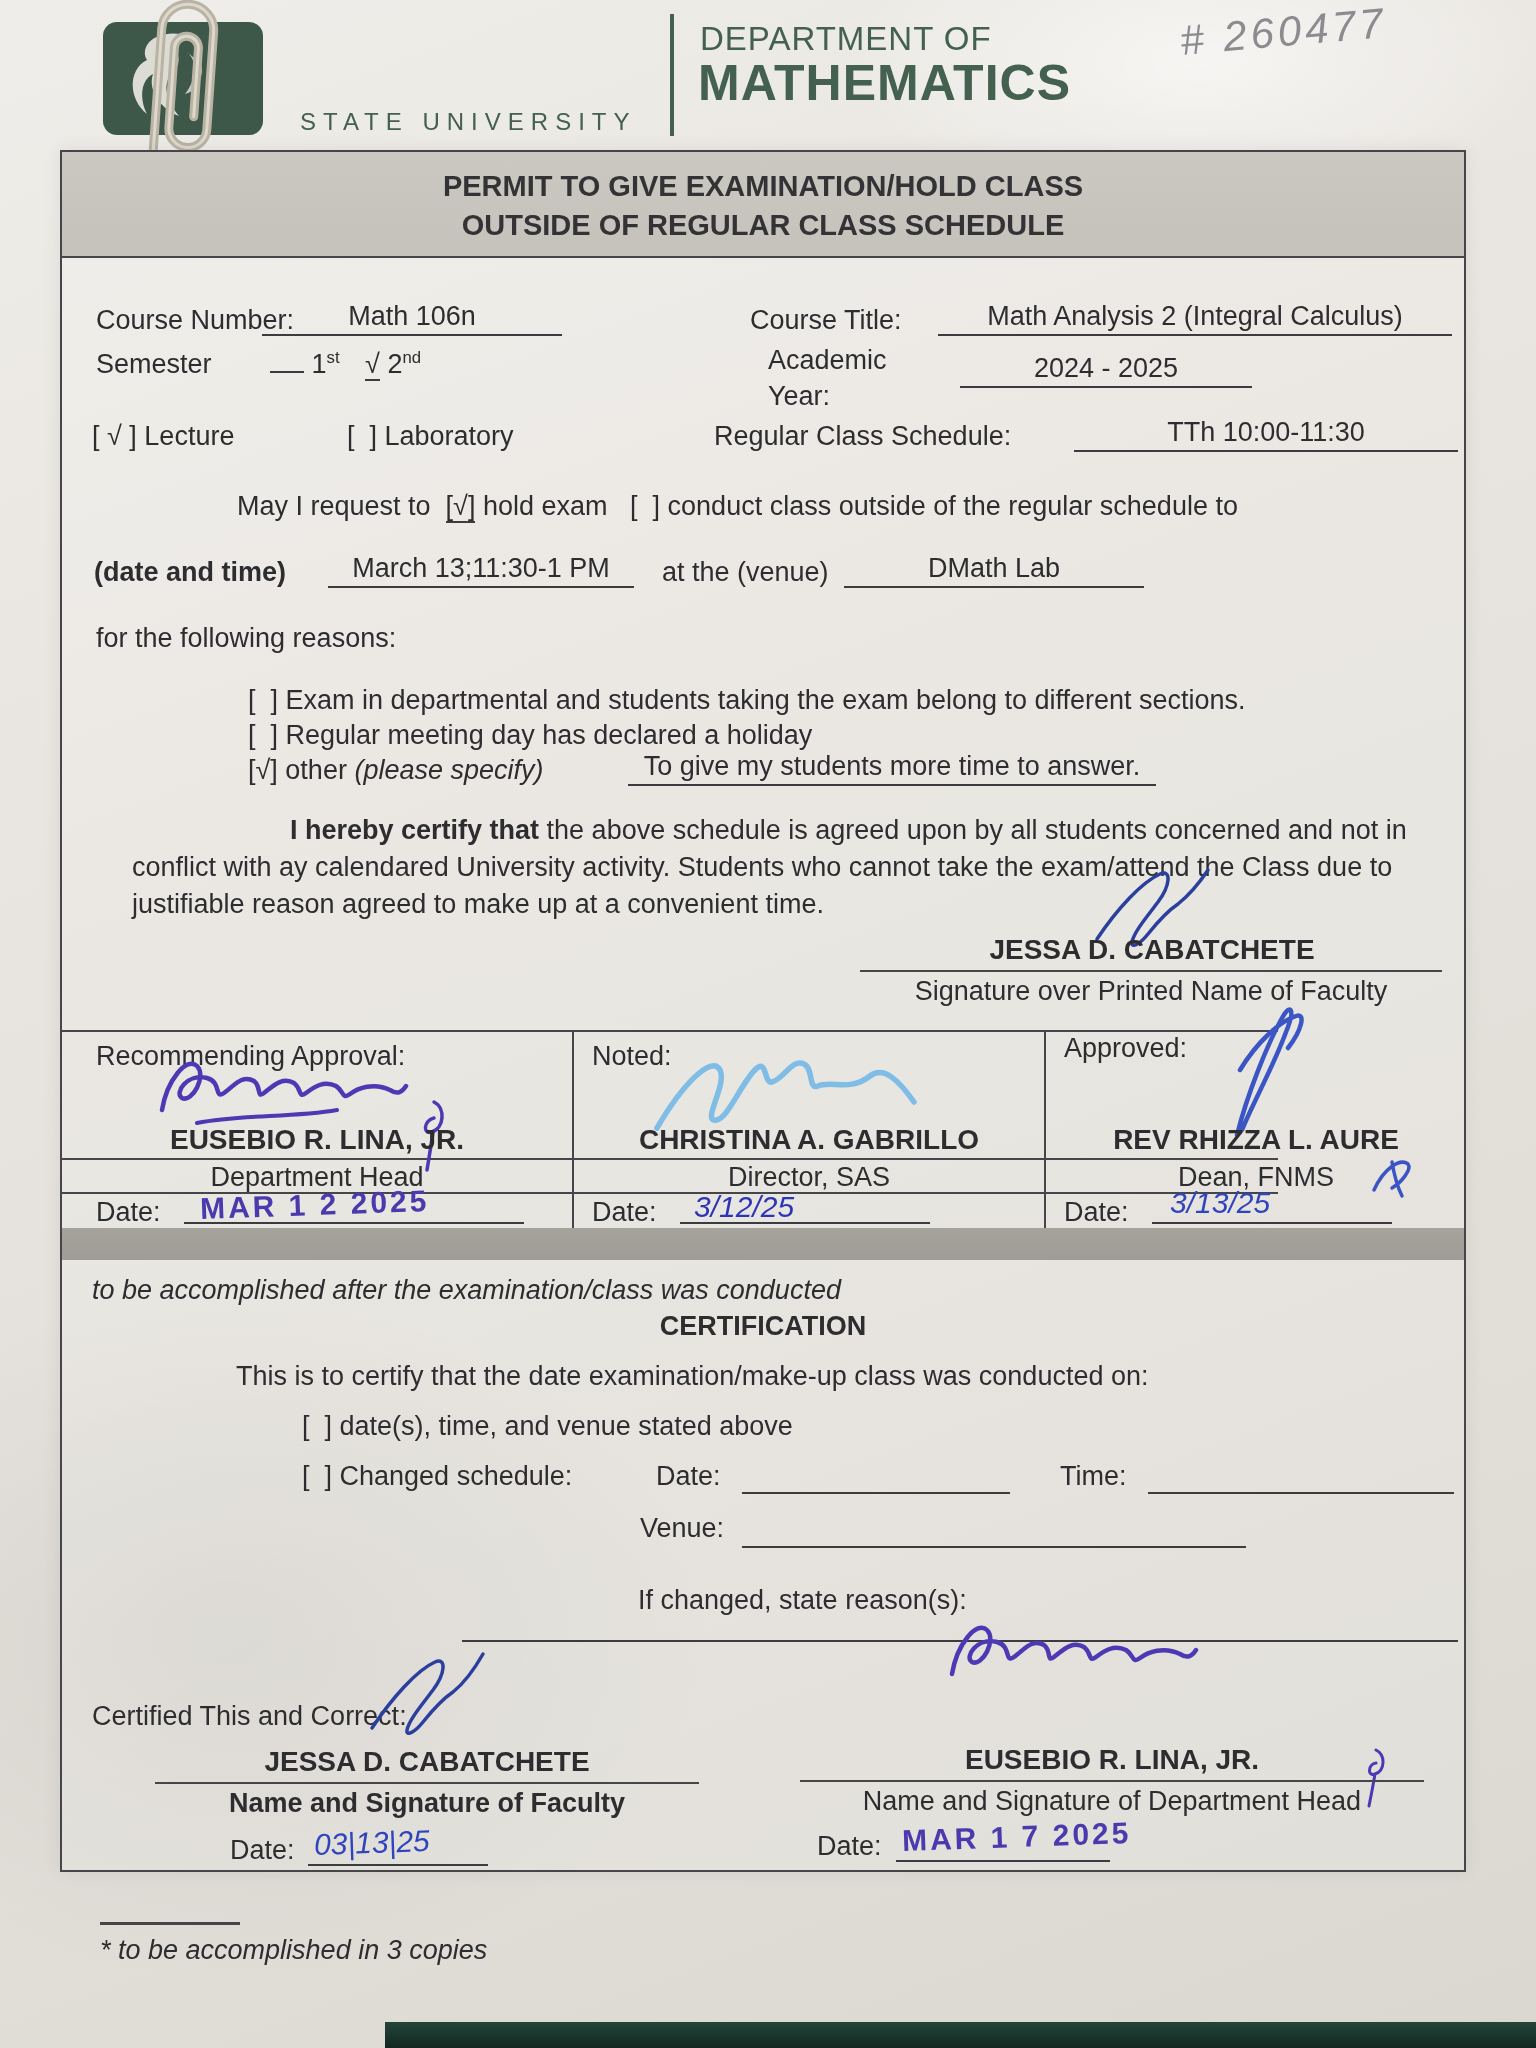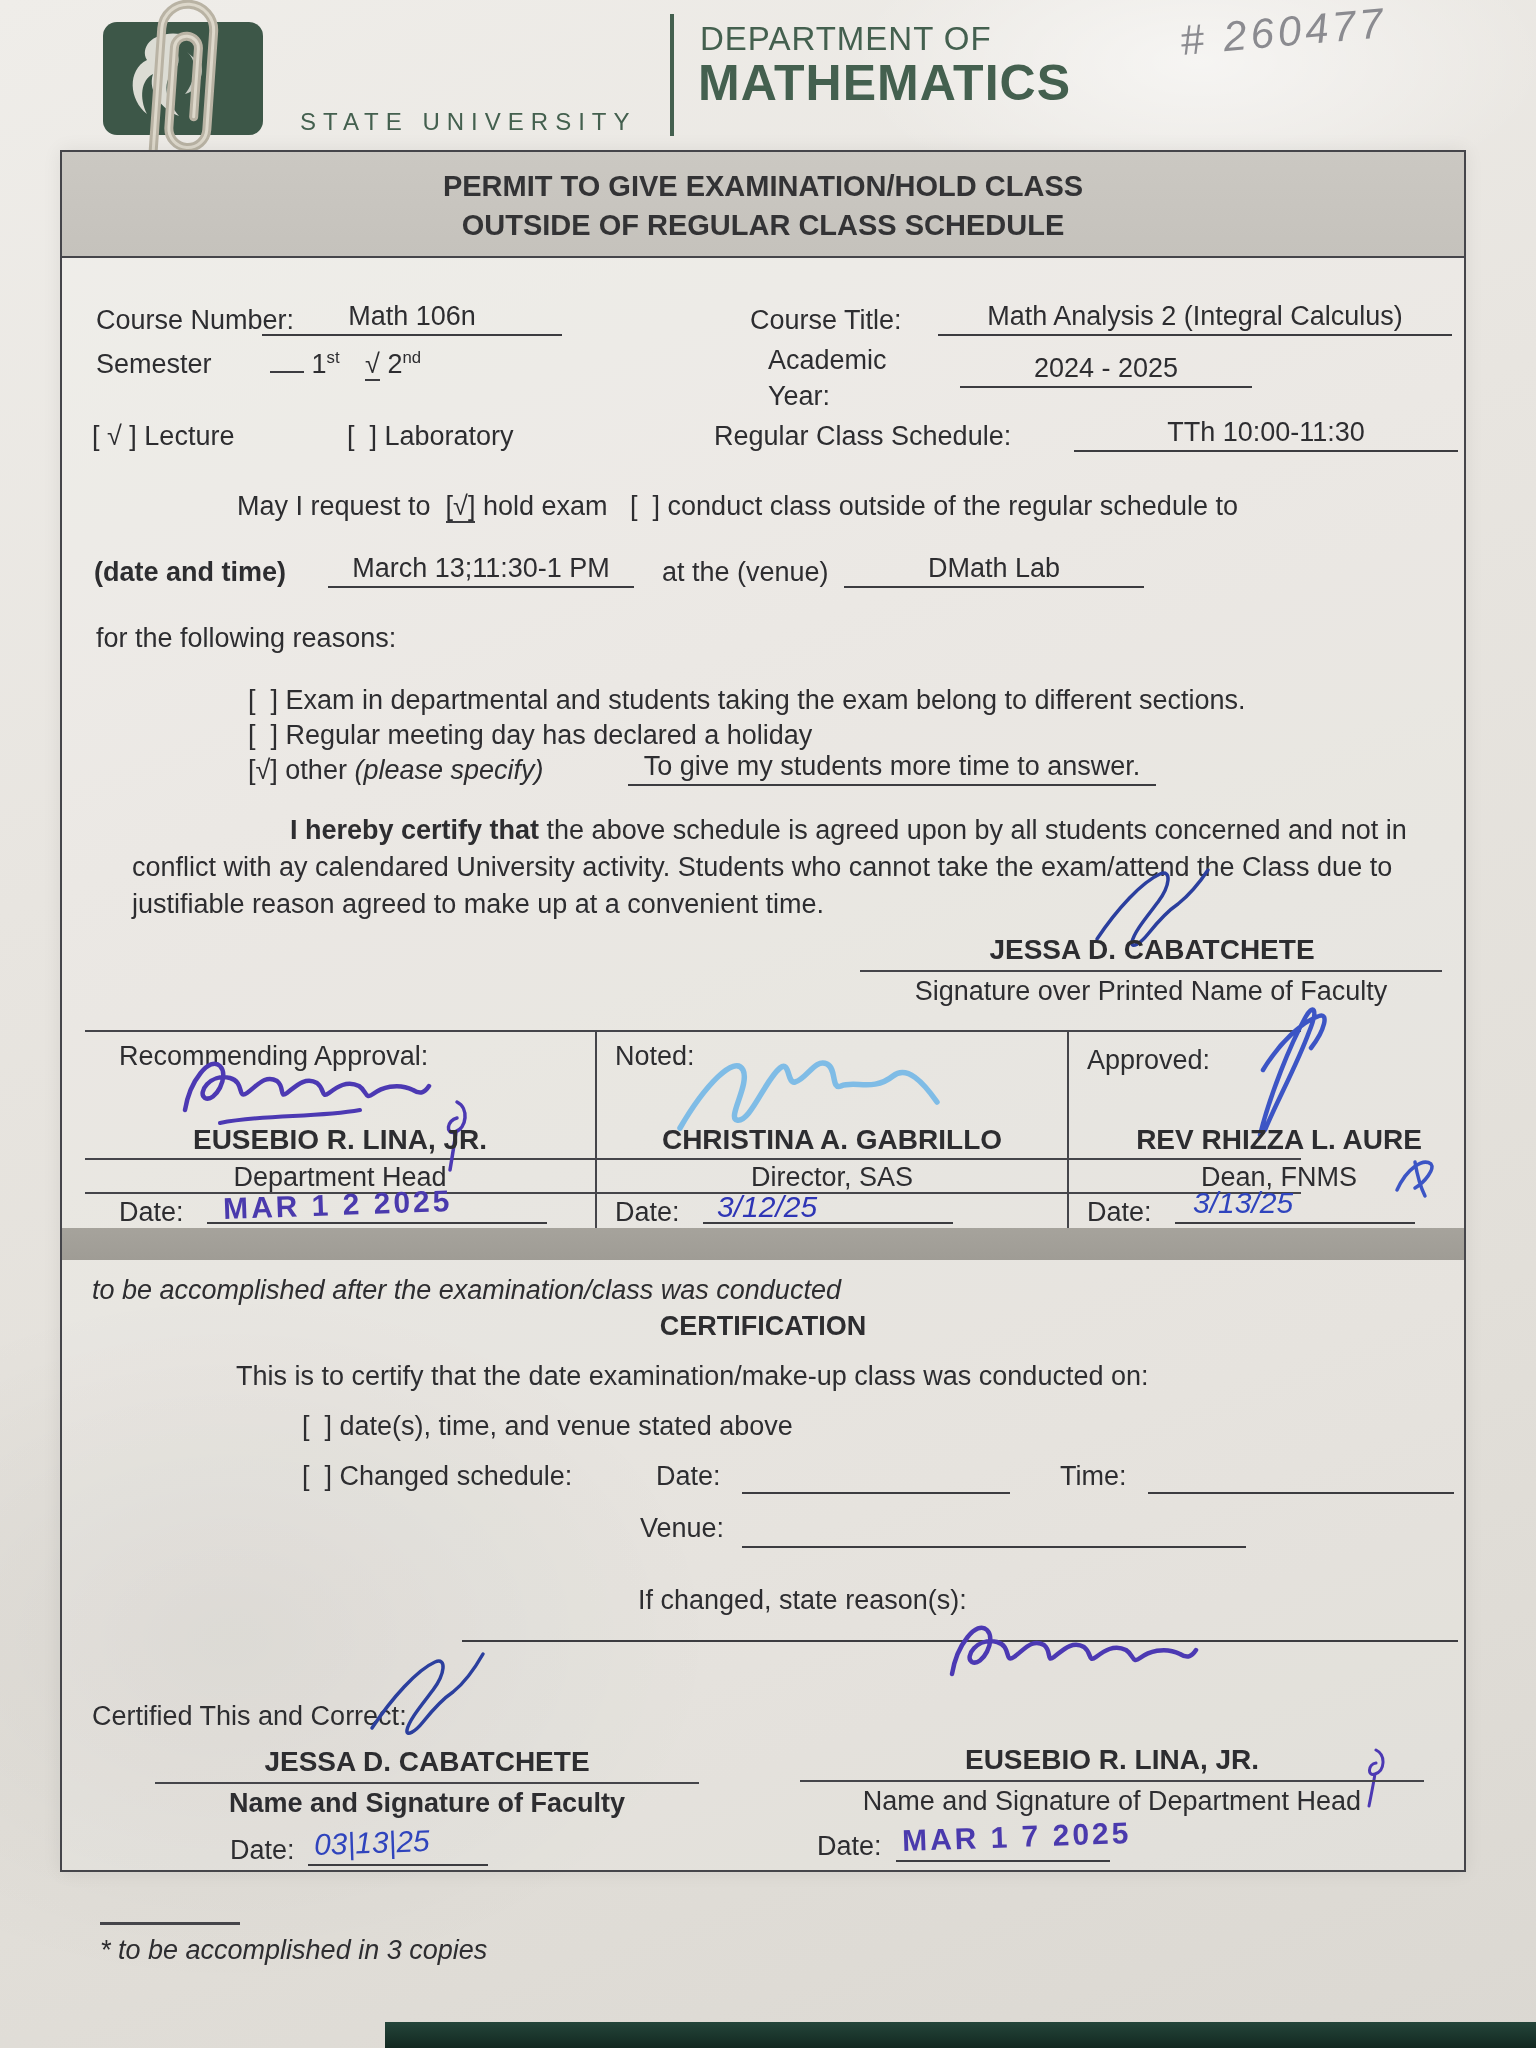--- a/index.html
+++ b/index.html
@@ -112,29 +112,29 @@
 
     <div class="abs" style="left:1020px;top:712px;">
       <svg width="130" height="95" viewBox="0 0 130 95">
         <path d="M15 75 C35 45 60 18 78 10 C90 5 88 22 76 38 C64 54 52 68 50 78 C49 85 58 80 66 70 C74 60 84 48 96 40 C106 32 118 18 126 6" fill="none" stroke="#2b3f9e" stroke-width="3.5" stroke-linecap="round"></path>
       </svg>
     </div>
     <div class="abs name ctr" style="left:800px;top:782px;width:580px;">JESSA D. CABATCHETE</div>
     <div class="abs hline" style="left:798px;top:818px;width:582px;"></div>
     <div class="abs cap ctr" style="left:798px;top:824px;width:582px;">Signature over Printed Name of Faculty</div>
 
-    <div class="abs" style="left:0;top:878px;width:1216px;height:196px;border-top:2px solid #45454a;border-bottom:2px solid #45454a;margin-left:23px;">
+    <div class="abs" style="left:0;top:878px;width:1216px;height:196px;border-top:2px solid #45454a;border-bottom:2px solid #45454a;">
       <div class="abs vline" style="left:510px;top:0;height:100%;"></div>
       <div class="abs vline" style="left:982px;top:0;height:100%;"></div>
       <div class="abs hline" style="left:0;top:126px;width:100%;"></div>
       <div class="abs hline" style="left:0;top:160px;width:100%;"></div>
 
       <div class="abs lbl" style="left:34px;top:8px;">Recommending Approval:</div>
       <div class="abs lbl" style="left:530px;top:8px;">Noted:</div>
-      <div class="abs lbl" style="left:1002px;top:12px;">Approved:</div>
+      <div class="abs lbl" style="left:1002px;top:0;">Approved:</div>
 
       <div class="abs" style="left:90px;top:16px;">
         <svg width="260" height="92" viewBox="0 0 260 92">
           <path d="M10 62 C15 32 35 8 45 18 C55 28 40 55 30 50 C22 45 35 25 55 30 C70 34 62 52 72 45 C82 38 90 26 102 33 C110 39 104 51 112 45 C120 39 130 28 142 35 C150 41 146 51 154 45 C162 39 172 32 184 38 C192 43 190 52 198 46 C206 40 222 34 238 42 C246 47 250 44 254 38" fill="none" stroke="#4c39b3" stroke-width="4.5" stroke-linecap="round"></path>
           <path d="M45 75 C90 66 140 70 185 62" fill="none" stroke="#4c39b3" stroke-width="4" stroke-linecap="round"></path>
         </svg>
       </div>
       <div class="abs" style="left:352px;top:62px;">
         <svg width="40" height="80" viewBox="0 0 40 80">
           <path d="M20 8 C32 14 30 34 18 38 C8 41 10 26 20 24 M19 38 C17 52 15 64 13 76" fill="none" stroke="#4c39b3" stroke-width="3.5" stroke-linecap="round"></path>

